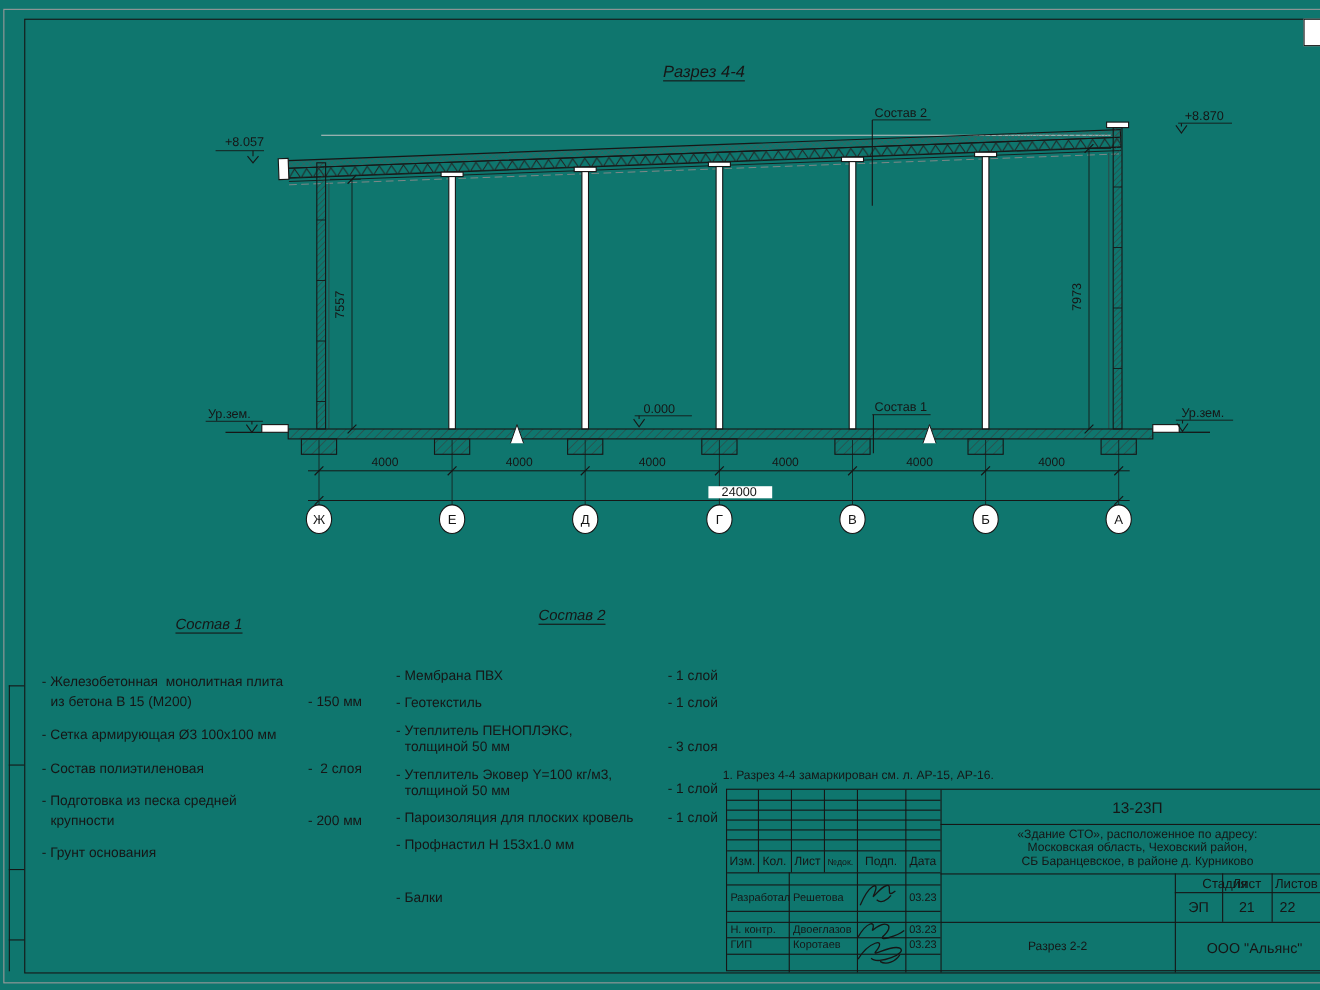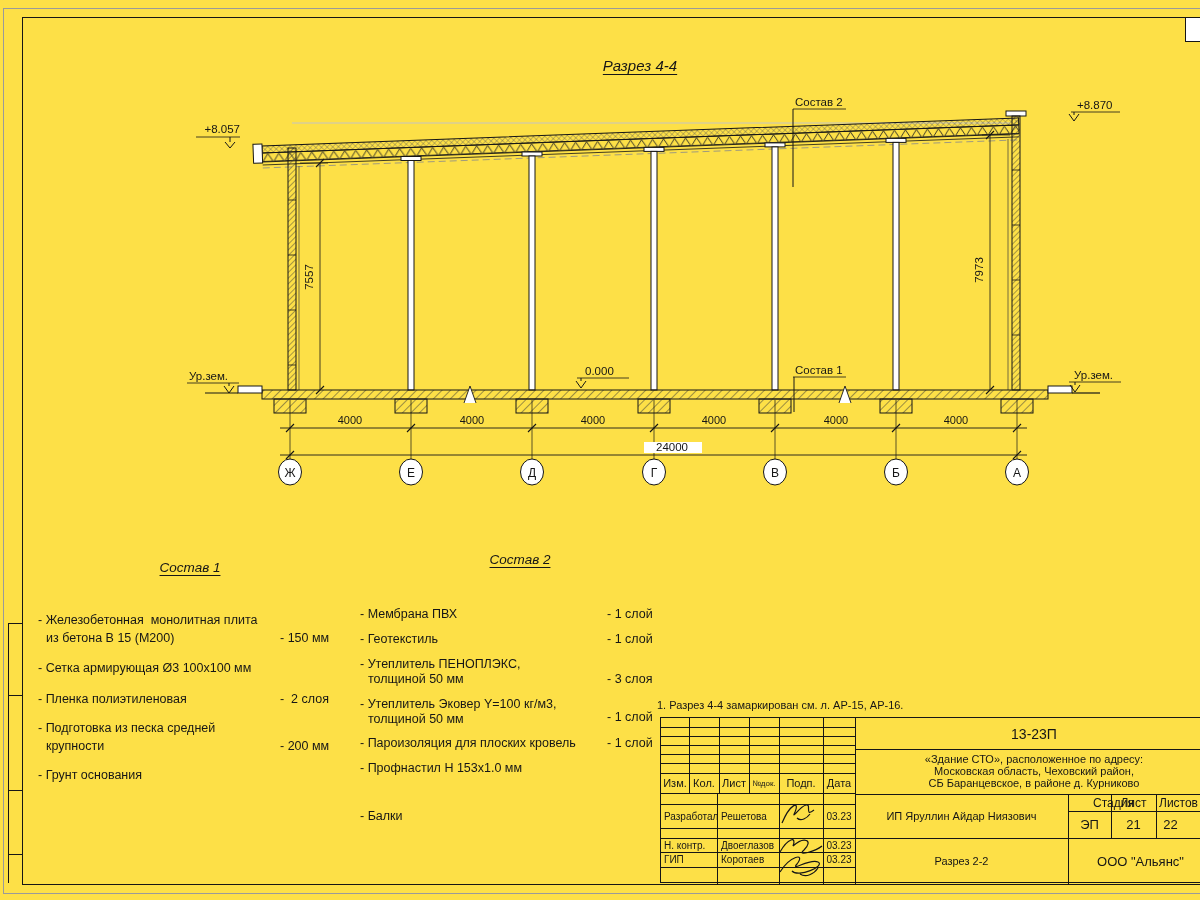--- a/index.html
+++ b/index.html
@@ -1,16 +1,16 @@
 <!DOCTYPE html>
 <html><head>
 <meta charset="utf-8">
 <style>
   html,body{margin:0;padding:0;background:#e8e8e8;}
-  .page{position:relative;width:1200px;height:900px;background:#fde047;overflow:hidden;
+  .page{position:relative;width:1200px;height:900px;background:#0f766e;overflow:hidden;
         font-family:"Liberation Sans",sans-serif;color:#161616;}
   .t{position:absolute;white-space:pre;color:#161616;line-height:1.15;}
   .s8{font-size:8px;} .s10{font-size:10px;} .s11{font-size:11px;} .s115{font-size:11px;}
   .s12{font-size:12px;} .s125{font-size:12.5px;} .s13{font-size:13px;} .s135{font-size:13.5px;}
   .s14{font-size:14px;} .s15{font-size:15px;}
   .it{font-style:italic;}
   .u{text-decoration:underline;text-underline-offset:3px;}
   .ctr{text-align:center;}
   .vl{position:absolute;width:0;border-left:1.2px solid #161616;}
   .hl{position:absolute;height:0;border-top:1.2px solid #161616;}
@@ -211,21 +211,21 @@
       <path d="M780 852 C788 838 797 836 793 846 C804 836 814 840 804 850 C796 857 816 851 822 846"></path>
       <path d="M780 872 C790 856 806 852 797 864 C790 872 810 858 818 862 C826 866 798 878 792 871 M800 874 C806 878 814 874 818 868"></path>
     </g>
   </svg>
 
   <div class="t s135 it u ctr" style="left:120px;top:560px;width:140px;">Состав 1</div>
   <div class="t s125" style="left:38px;top:613px;">- Железобетонная  монолитная плита</div>
   <div class="t s125" style="left:46px;top:631px;">из бетона В 15 (М200)</div>
   <div class="t s125" style="left:280px;top:631px;">- 150 мм</div>
   <div class="t s125" style="left:38px;top:661px;">- Сетка армирующая Ø3 100х100 мм</div>
-  <div class="t s125" style="left:38px;top:692px;">- Пленка полиэтиленовая</div>
+  <div class="t s125" style="left:38px;top:692px;">- Состав полиэтиленовая</div>
   <div class="t s125" style="left:280px;top:692px;">-  2 слоя</div>
   <div class="t s125" style="left:38px;top:721px;">- Подготовка из песка средней</div>
   <div class="t s125" style="left:46px;top:739px;">крупности</div>
   <div class="t s125" style="left:280px;top:739px;">- 200 мм</div>
   <div class="t s125" style="left:38px;top:768px;">- Грунт основания</div>
 
   <div class="t s135 it u ctr" style="left:450px;top:552px;width:140px;">Состав 2</div>
   <div class="t s125" style="left:360px;top:607px;">- Мембрана ПВХ</div>
   <div class="t s125" style="left:607px;top:607px;">- 1 слой</div>
   <div class="t s125" style="left:360px;top:632px;">- Геотекстиль</div>
@@ -290,21 +290,20 @@
     <div class="cellL s10" style="left:60px;top:120px;width:58px;height:14px;">Двоеглазов</div>
     <div class="cell s10" style="left:162px;top:120px;width:32px;height:14px;">03.23</div>
     <div class="cellL s10" style="left:3px;top:134px;width:53px;height:15px;">ГИП</div>
     <div class="cellL s10" style="left:60px;top:134px;width:58px;height:15px;">Коротаев</div>
     <div class="cell s10" style="left:162px;top:134px;width:32px;height:15px;">03.23</div>
 
     <div class="cell s14" style="left:194px;top:0;width:358px;height:31px;">13-23П</div>
     <div class="cell s11" style="left:194px;top:34px;width:358px;height:13px;">«Здание СТО», расположенное по адресу:</div>
     <div class="cell s11" style="left:194px;top:46px;width:358px;height:13px;">Московская область, Чеховский район,</div>
     <div class="cell s11" style="left:194px;top:58px;width:358px;height:13px;">СБ Баранцевское, в районе д. Курниково</div>
-    <div class="cell s115" style="left:194px;top:76px;width:213px;height:44px;">ИП Яруллин Айдар Ниязович</div>
     <div class="cell s115" style="left:194px;top:120px;width:213px;height:46px;">Разрез 2-2</div>
     <div class="cell s12" style="left:407px;top:76px;width:43px;height:17px;padding-left:24px;">Стадия</div>
     <div class="cell s12" style="left:450px;top:76px;width:45px;height:17px;">Лист</div>
     <div class="cell s12" style="left:495px;top:76px;width:45px;height:17px;">Листов</div>
     <div class="cell s13" style="left:407px;top:93px;width:43px;height:27px;">ЭП</div>
     <div class="cell s13" style="left:450px;top:93px;width:45px;height:27px;">21</div>
     <div class="cell s13" style="left:495px;top:93px;width:29px;height:27px;">22</div>
     <div class="cell s13" style="left:407px;top:120px;width:145px;height:46px;">ООО "Альянс"</div>
   </div>
 

